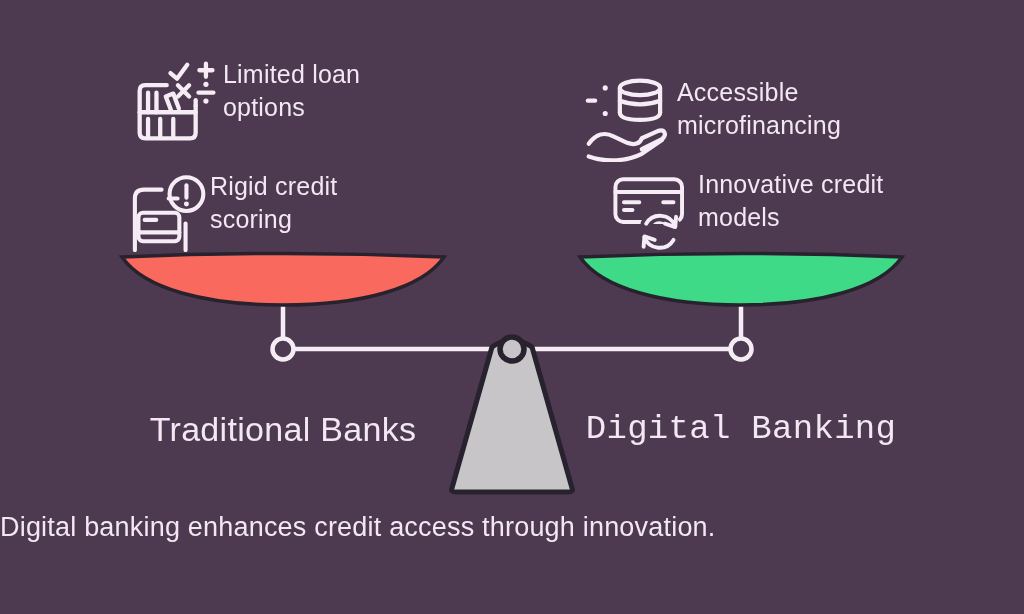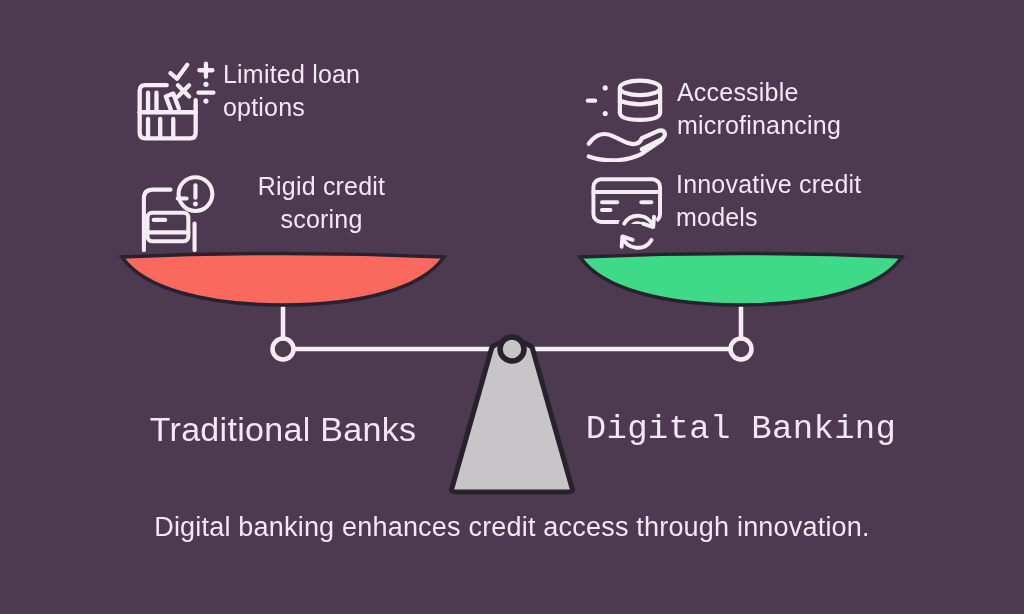--- a/index.html
+++ b/index.html
@@ -11,21 +11,21 @@
   }
   .feature{position:absolute;display:flex;align-items:flex-start;gap:4px;}
   .feature .ficon{flex:0 0 auto;}
   .feature .flabel{font-size:25px;line-height:1.33;font-weight:400;max-width:205px;letter-spacing:.2px;}
   .ficon svg{display:block;stroke:var(--line,#f6ecf6);fill:none;stroke-width:4.6;stroke-linecap:round;stroke-linejoin:round;}
   .ficon svg .fdot{fill:var(--line,#f6ecf6);stroke:none;}
   #scale-svg{position:absolute;left:0;top:0;pointer-events:none;}
   .scale-label{position:absolute;top:410px;transform:translateX(-50%);font-size:34px;letter-spacing:.3px;white-space:nowrap;}
   #label-left{left:283px;}
   #label-right{left:741px;font-family:Liberation Mono, monospace;}
-  .caption{position:absolute;left:0;top:512px;width:100%;text-align:center;font-size:27px;letter-spacing:.2px;}
+  .caption{position:absolute;left:0;top:512px;width:100%;font-size:27px;letter-spacing:.2px;}
 </style>
 </head>
 <body>
 
 <div class="feature" style="left:135px;top:58px;">
   <span class="ficon">
     <svg width="84" height="88" viewBox="0 0 90 92">
       <path d="M65 50 V79 Q65 85 59 85 L11 85 Q5 85 5 79 L5 34 Q5 28 11 28 L34 28"></path>
       <path d="M65 50 L65 44"></path>
       <path d="M5 57 H65"></path>
@@ -36,21 +36,21 @@
       <path d="M76 5 V19 M69 12 H83"></path>
       <path d="M46 28 L58 40 M58 28 L46 40"></path>
       <path d="M68 36 H84"></path>
       <circle class="fdot" cx="76" cy="27" r="2.8"></circle>
       <circle class="fdot" cx="76" cy="45" r="2.8"></circle>
     </svg>
   </span>
   <span class="flabel">Limited loan options</span>
 </div>
 
-<div class="feature" style="left:135px;top:170px;text-align:center;">
+<div class="feature" style="left:126px;top:170px;">
   <span class="ficon">
     <svg width="80" height="82" viewBox="0 0 90 92">
       <path d="M10 90 V32 Q10 22 20 22 H40"></path>
       <path d="M48 32 H58"></path>
       <rect x="14" y="48" width="46" height="32" rx="5"></rect>
       <path d="M21 56 H34"></path>
       <path d="M14 70 H60"></path>
       <path d="M67 60 V90"></path>
       <circle cx="68" cy="27" r="19"></circle>
       <path d="M68 17 V31"></path>
@@ -70,21 +70,21 @@
       <path d="M38 13 V40 M82 13 V40"></path>
       <path d="M38 40 Q38 48 60 48 Q82 48 82 40"></path>
       <path d="M38 27 Q60 35 82 27"></path>
       <path d="M4 74 C12 63 22 61 31 66 L46 73 C54 76 60 74 62 68 L80 60 C87 58 90 64 84 69 L62 80"></path>
       <path d="M4 88 C24 95 46 93 62 85 L84 70"></path>
     </svg>
   </span>
   <span class="flabel">Accessible microfinancing</span>
 </div>
 
-<div class="feature" style="left:590px;top:168px;">
+<div class="feature" style="left:612px;top:168px;">
   <span class="ficon">
     <svg width="82" height="84" viewBox="0 0 96 96">
       <rect x="4" y="12" width="78" height="50" rx="9"></rect>
       <path d="M4 27 H82"></path>
       <path d="M14 39 H32 M14 48 H24 M60 39 H72"></path>
       <g stroke="var(--bg,#4e3a50)" stroke-width="13">
         <path d="M40 64 A19 19 0 0 1 74 67"></path>
         <path d="M72 83 A19 19 0 0 1 38 80"></path>
       </g>
       <path d="M40 64 A19 19 0 0 1 74 67"></path>

